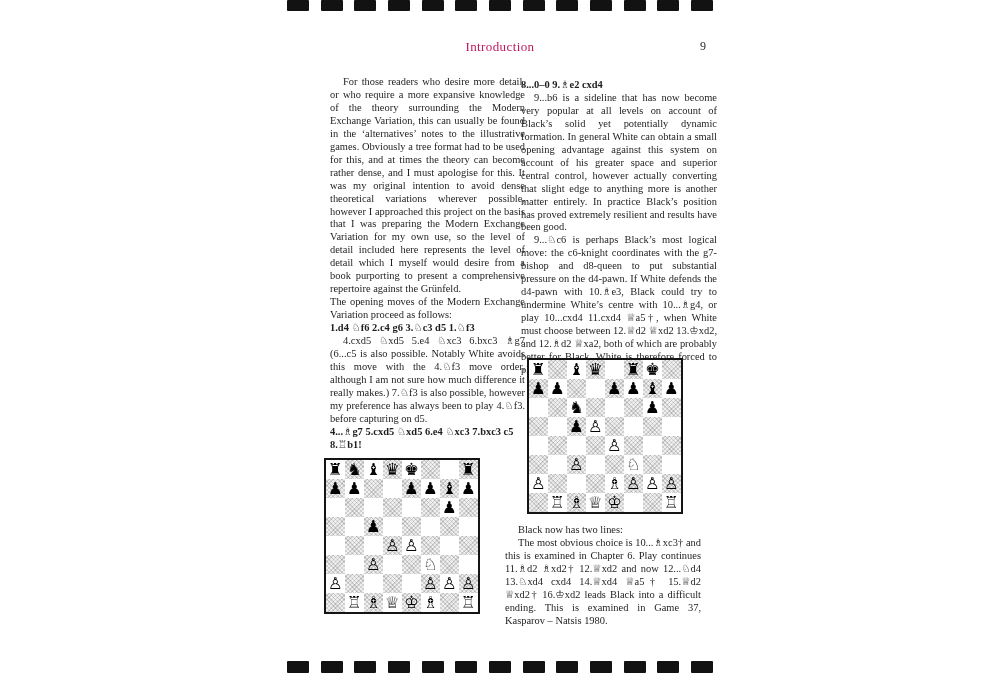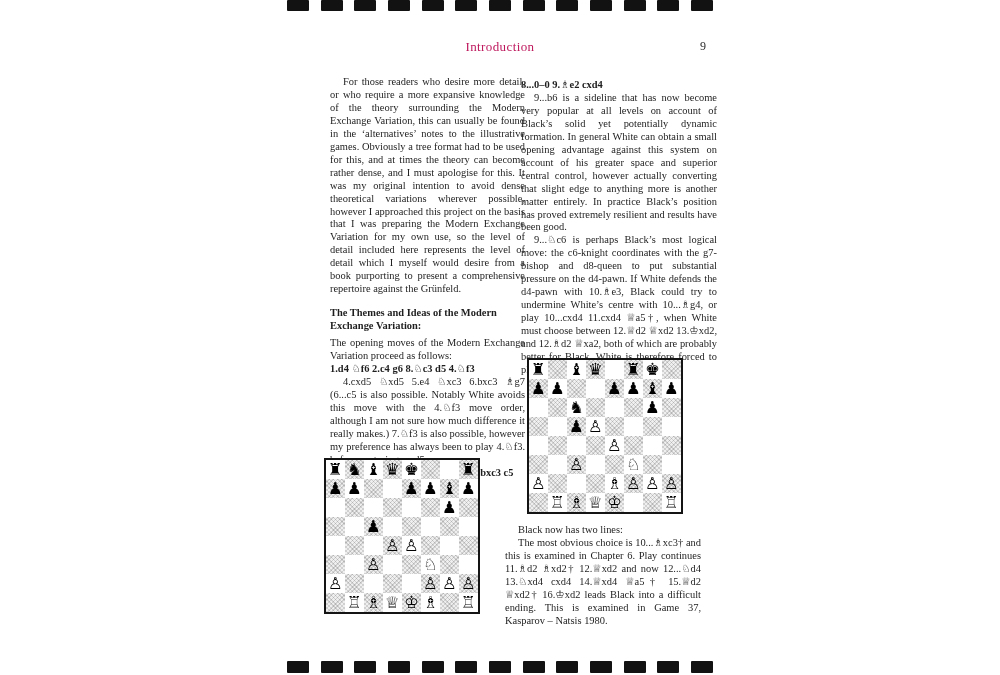--- a/index.html
+++ b/index.html
@@ -97,23 +97,22 @@
     <div class="hole" style="background: rgb(18, 18, 18);"></div>
     <div class="hole" style="background: rgb(18, 18, 18);"></div>
     <div class="hole" style="background: rgb(18, 18, 18);"></div>
   </div>
 
 <div class="running-head">Introduction</div>
 <div class="page-number">9</div>
 
 <div class="col" id="left-col">
   <p class="indent">For those readers who desire more detail, or who require a more expansive knowledge of the theory surrounding the Modern Exchange Variation, this can usually be found in the ‘alternatives’ notes to the illustrative games. Obviously a tree format had to be used for this, and at times the theory can become rather dense, and I must apologise for this. It was my original intention to avoid dense theoretical variations wherever possible, however I approached this project on the basis that I was preparing the Modern Exchange Variation for my own use, so the level of detail included here represents the level of detail which I myself would desire from a book purporting to present a comprehensive repertoire against the Grünfeld.</p>
-  <p class="sect-heading">The Themes and Ideas of the Modern Exchange Variation:</p>
   <p>The opening moves of the Modern Exchange Variation proceed as follows:</p>
-  <p class="moves-line">1.d4 ♘f6 2.c4 g6 8.♘c3 d5 4.♘f3</p>
+  <p class="moves-line">1.d4 ♘f6 2.c4 g6 3.♘c3 d5 1.♘f3</p>
   <p class="indent">4.cxd5 ♘xd5 5.e4 ♘xc3 6.bxc3 ♗g7 (6...c5 is also possible. Notably White avoids this move with the 4.♘f3 move order, although I am not sure how much difference it really makes.) 7.♘f3 is also possible, however my preference has always been to play 4.♘f3. before capturing on d5.</p>
   <p class="moves-line">4...♗g7 5.cxd5 ♘xd5 6.e4 ♘xc3 7.bxc3 c5 8.♖b1!</p>
 </div>
 
 <div class="col" id="right-col">
   <p class="moves-line">8...0–0 9.♗e2 cxd4</p>
   <p class="indent">9...b6 is a sideline that has now become very popular at all levels on account of Black’s solid yet potentially dynamic formation. In general White can obtain a small opening advantage against this system on account of his greater space and superior central control, however actually converting that slight edge to anything more is another matter entirely. In practice Black’s position has proved extremely resilient and results have been good.</p>
   <p class="indent">9...♘c6 is perhaps Black’s most logical move: the c6-knight coordinates with the g7-bishop and d8-queen to put substantial pressure on the d4-pawn. If White defends the d4-pawn with 10.♗e3, Black could try to undermine White’s centre with 10...♗g4, or play 10...cxd4 11.cxd4 ♕a5†, when White must choose between 12.♕d2 ♕xd2 13.♔xd2, and 12.♗d2 ♕xa2, both of which are probably better for Black. White is therefore forced to play 10.d5!.</p>
 </div>
 

